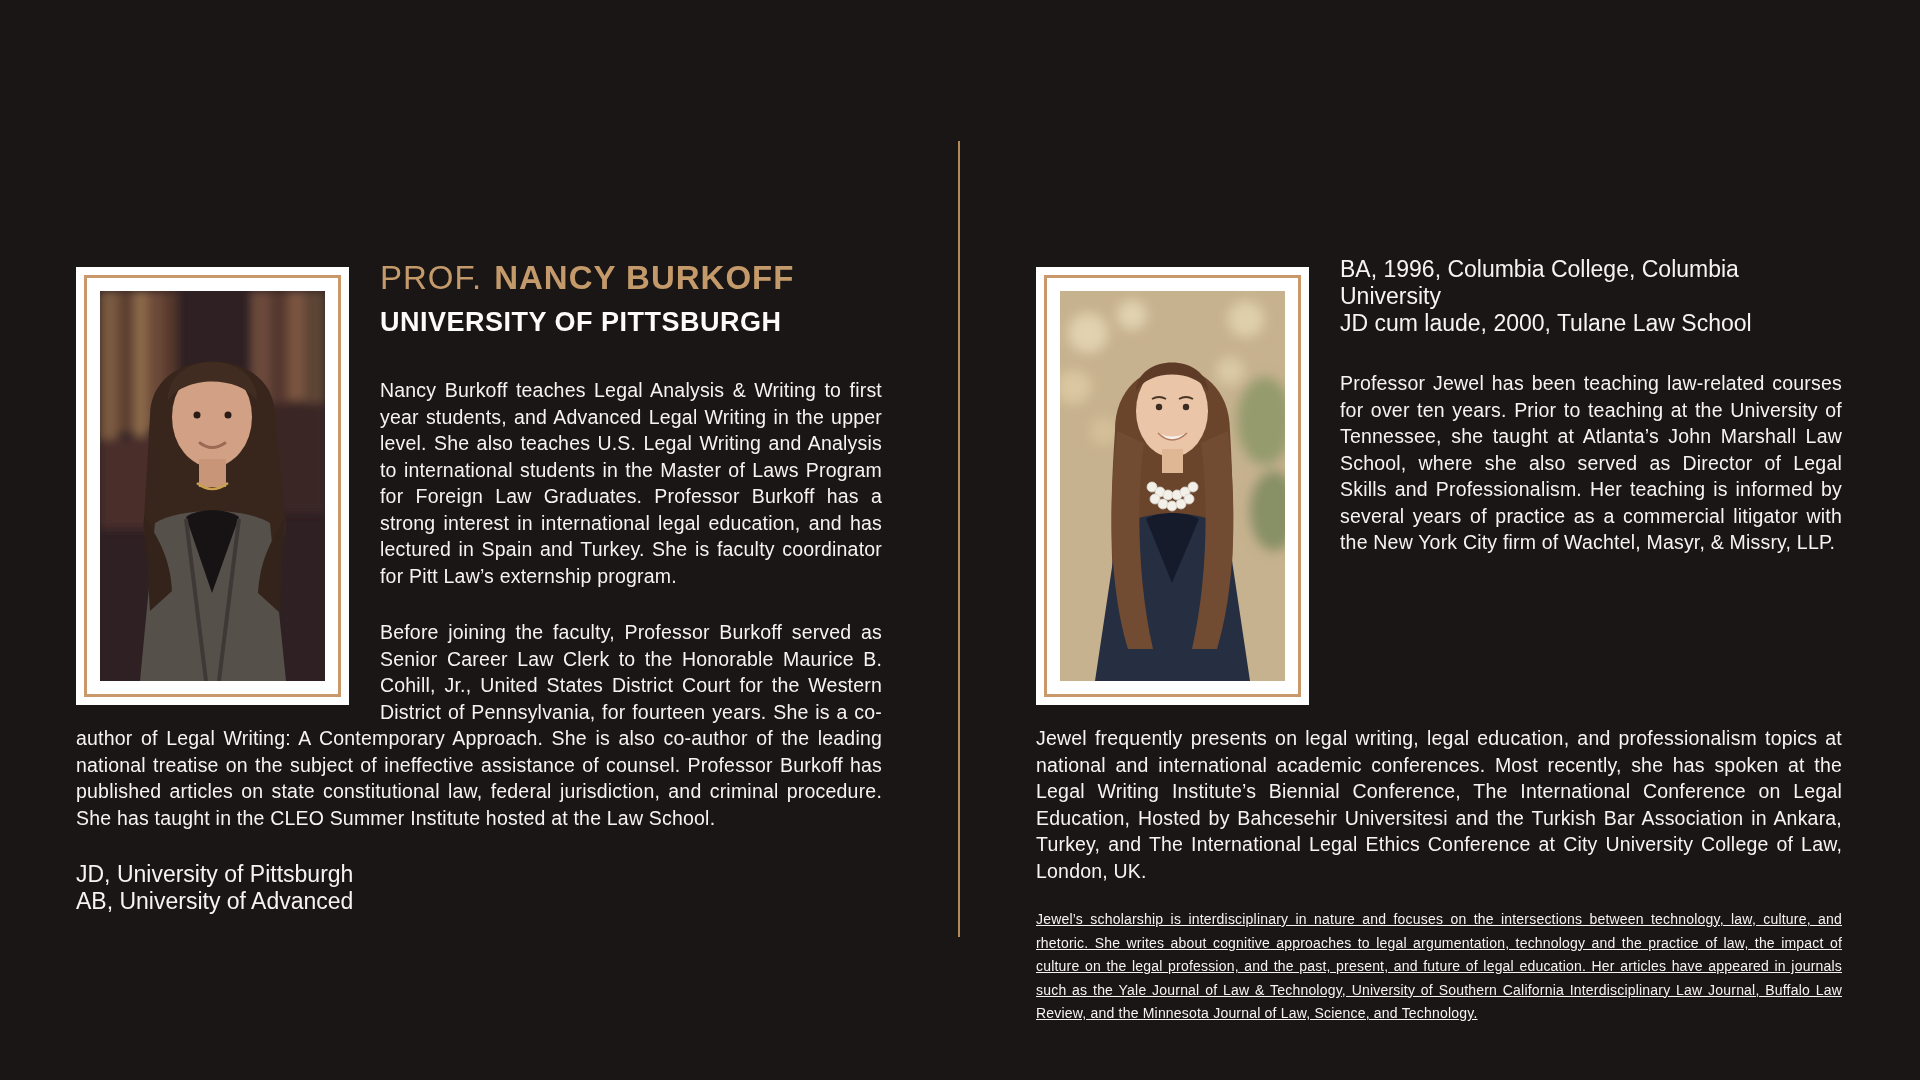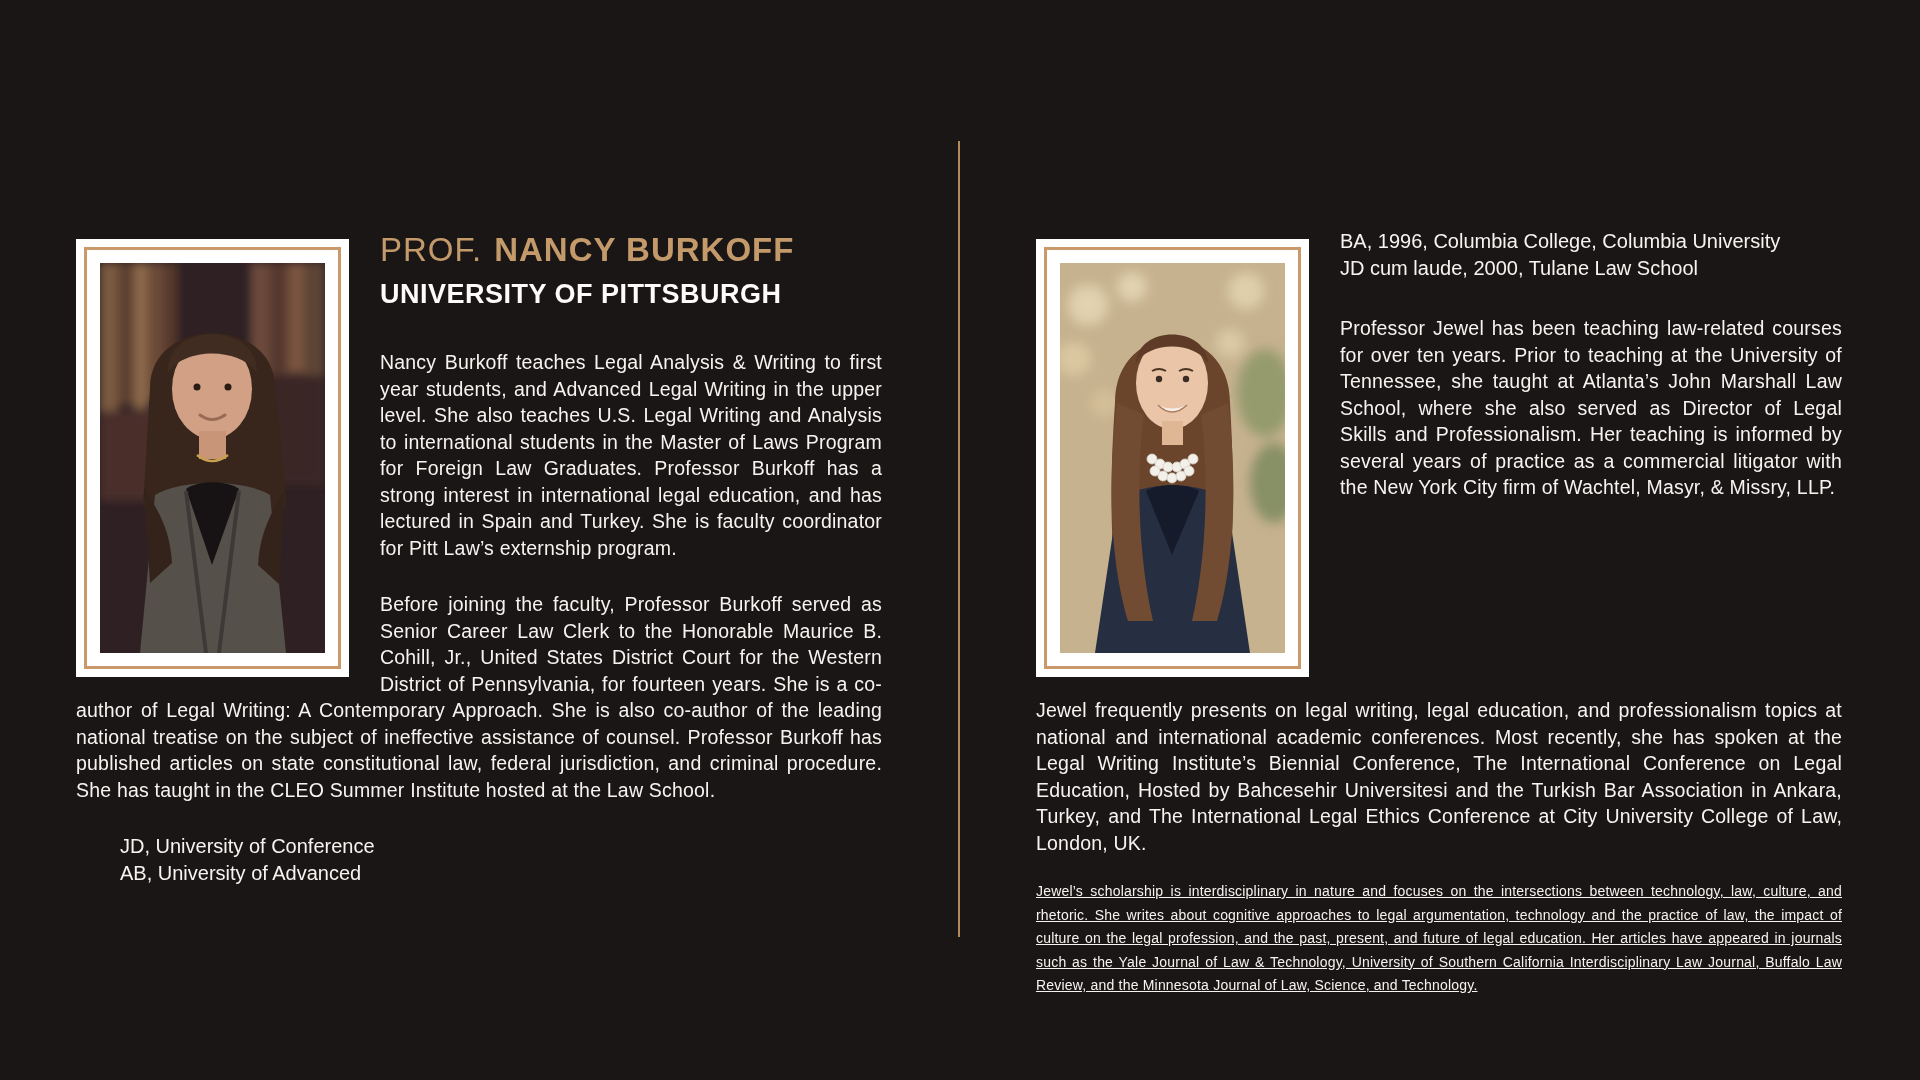--- a/index.html
+++ b/index.html
@@ -6,41 +6,41 @@
   .canvas {
     position:relative; width:1920px; height:1080px; overflow:hidden;
     background:#1a1616;
     font-family:"Liberation Sans","DejaVu Sans",sans-serif;
     color:#f6f4f1;
   }
   .divider {
     position:absolute; left:958px; top:141px; width:2px; height:796px;
     background:#b2895a;
   }
-  .profile { position:absolute; top:228px; width:806px; }
+  .profile { position:absolute; top:256px; width:806px; }
   .profile.left  { left:76px; }
   .profile.right { left:1036px; }
 
   .photo-frame {
     float:left; margin:11px 31px 20px 0;
     background:#ffffff; padding:8px;
   }
   .photo-inner { border:3px solid #c9996b; padding:13px; background:#ffffff; }
   .photo-inner svg { display:block; width:225px; height:390px; }
 
   .profile-header { min-height:121px; }
   .name-line { font-size:33px; line-height:44px; letter-spacing:1px; color:#c49a6b; font-weight:700; }
   .prof-label { font-weight:400; margin-right:12px; }
   .subtitle { font-size:27px; line-height:44px; letter-spacing:0.5px; color:#fdfcfa; font-weight:700; }
 
   .bio { margin:0; font-size:19.5px; line-height:26.5px; text-align:justify; letter-spacing:0.2px; }
   .gap { margin-top:30px; }
   .gap-lg { margin-top:33px; }
   .plain { text-align:left; }
-  .lines div { font-size:20px; line-height:27px;margin-left:44px; }
+  .lines div { font-size:23px; line-height:27px; }
   .creds { margin-top:30px; }
   .clear-photo { clear:left; }
   .small { font-size:14px; line-height:23.5px; margin-top:24px;text-decoration:underline; }
 </style>
 </head>
 <body>
 
 <main class="canvas">
 
   <div class="divider"></div>
@@ -90,21 +90,21 @@
       <div class="name-line">
         <span class="prof-label">PROF.</span><span class="name">NANCY BURKOFF</span>
       </div>
       <div class="subtitle">UNIVERSITY OF PITTSBURGH</div>
     </header>
 
     <p class="bio">Nancy Burkoff teaches Legal Analysis &amp; Writing to first year students, and Advanced Legal Writing in the upper level. She also teaches U.S. Legal Writing and Analysis to international students in the Master of Laws Program for Foreign Law Graduates. Professor Burkoff has a strong interest in international legal education, and has lectured in Spain and Turkey.  She is faculty coordinator for Pitt Law’s externship program.</p>
     <p class="bio gap">Before joining the faculty, Professor Burkoff served as Senior Career Law Clerk to the Honorable Maurice B. Cohill, Jr., United States District Court for the Western District of Pennsylvania, for fourteen years.  She is a co-author of Legal Writing:  A Contemporary Approach.  She is also co-author of the leading national treatise on the subject of ineffective assistance of counsel. Professor Burkoff has published articles on state constitutional law, federal jurisdiction, and criminal procedure. She has taught in the CLEO Summer Institute hosted at the Law School.</p>
 
     <div class="lines creds plain">
-      <div>JD, University of Conference</div>
+      <div>JD, University of Pittsburgh</div>
       <div>AB, University of Advanced</div>
     </div>
   </section>
 
   <section class="profile right">
     <figure class="photo-frame">
       <div class="photo-inner">
         <svg viewBox="0 0 225 390" aria-hidden="true">
           <defs>
             <filter id="lblur" x="-30%" y="-30%" width="160%" height="160%">

